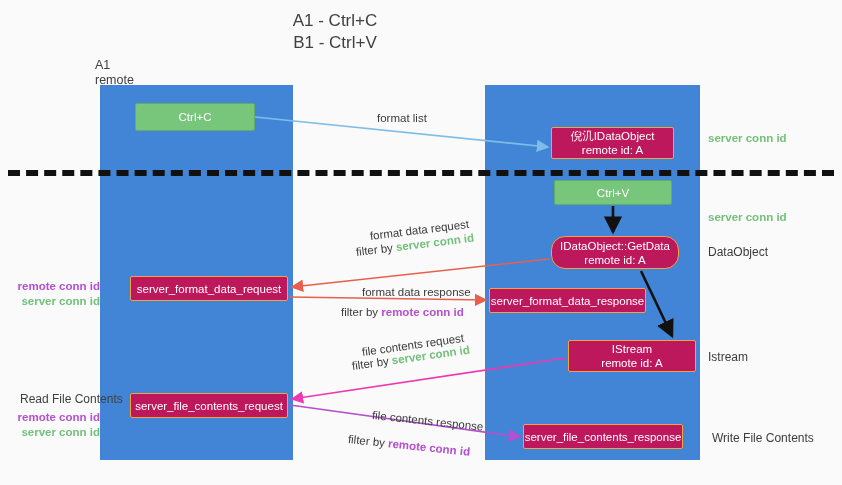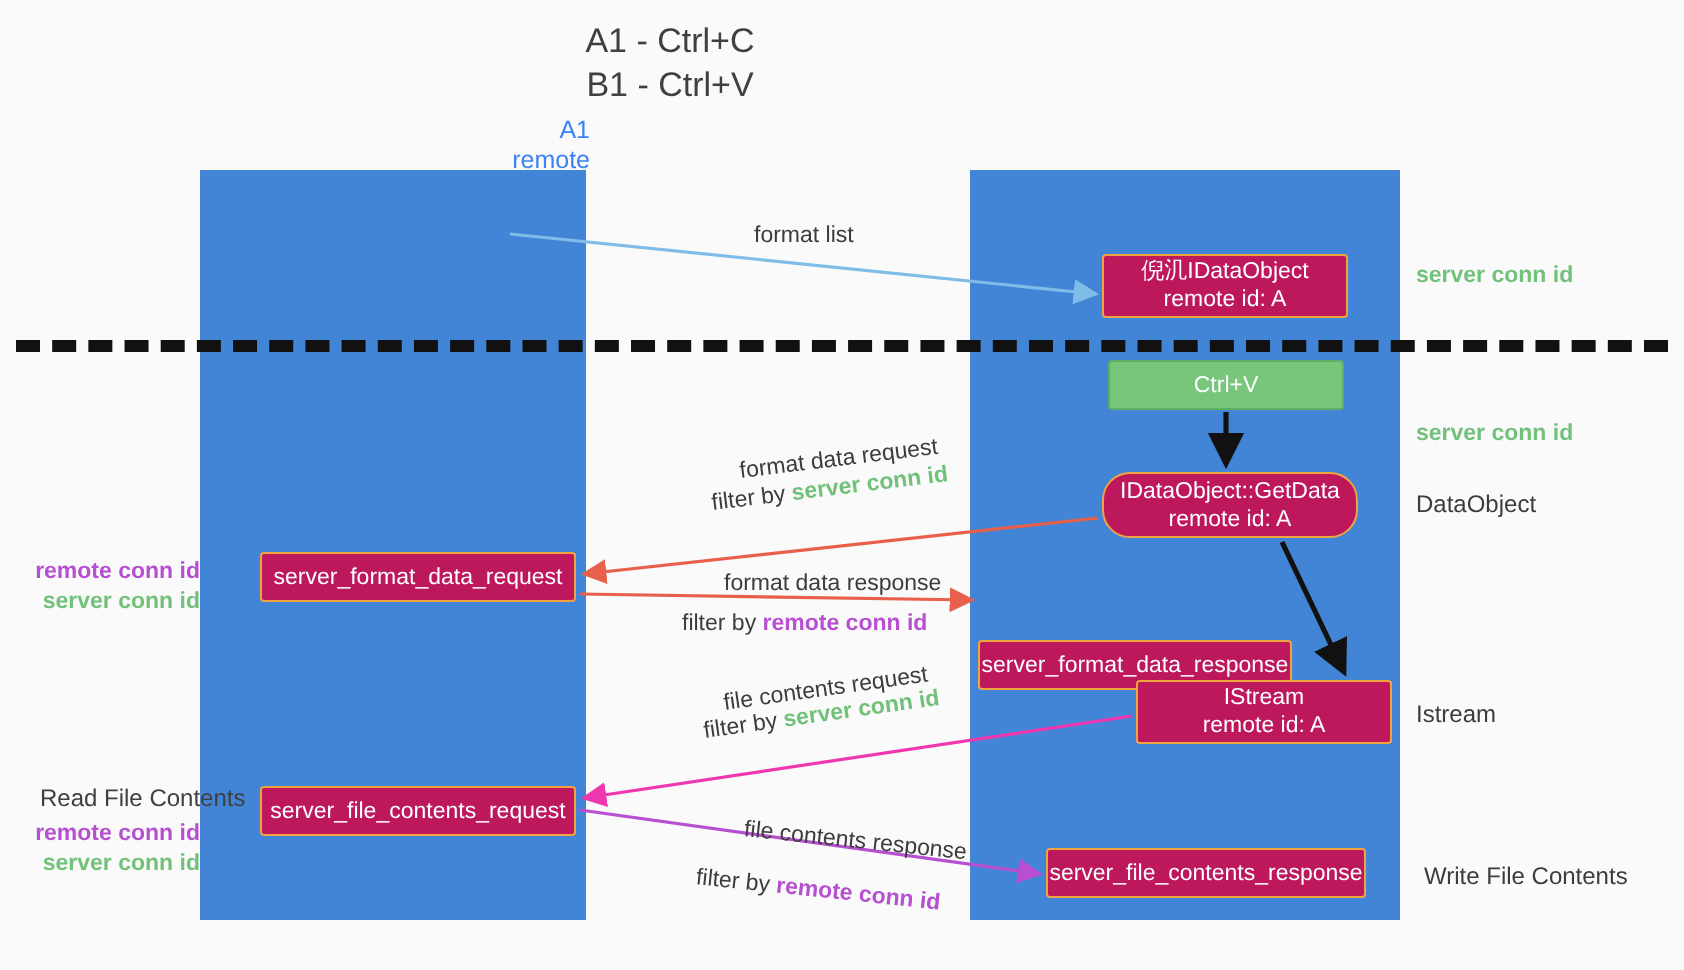--- a/index.html
+++ b/index.html
@@ -13,21 +13,21 @@
   .abs{position:absolute;}
 
   
   #title{
     left:0;top:10px;width:670px;text-align:center;
     font-size:17px;line-height:22px;color:#404040;
   }
 
   
   .col-head{
-    width:200px;text-align:right;font-size:12.5px;line-height:15px;color:#3b82f6;
+    width:200px;text-align:left;font-size:12.5px;line-height:15px;color:#404040;
   }
   #head-a1{left:95px;top:58px;}
   #head-b1{left:485px;top:58px;}
 
   
   .lane{background:#4285d6;}
   #lane-a{left:100px;top:85px;width:193px;height:375px;}
   #lane-b{left:485px;top:85px;width:215px;height:375px;}
 
   
@@ -44,21 +44,21 @@
     border-radius:2px;
   }
   .node.green{background:#78c57c;border:1px solid #5fae66;}
   .node.orange{background:#be185d;border:1px solid #efa341;}
 
   #n-ctrlc{left:135px;top:103px;width:120px;height:28px;}
   #n-idataobject{left:551px;top:127px;width:123px;height:32px;}
   #n-ctrlv{left:554px;top:180px;width:118px;height:25px;}
   #n-getdata{left:551px;top:236px;width:128px;height:33px;border-radius:14px;}
   #n-fmt-req{left:130px;top:276px;width:158px;height:25px;}
-  #n-fmt-resp{left:489px;top:288px;width:157px;height:25px;margin-top:32px;}
+  #n-fmt-resp{left:489px;top:288px;width:157px;height:25px;}
   #n-istream{left:568px;top:340px;width:128px;height:32px;}
   #n-file-req{left:130px;top:393px;width:158px;height:25px;}
   #n-file-resp{left:523px;top:424px;width:160px;height:25px;}
 
   
   .side{font-size:11.5px;line-height:15px;}
   .green-txt{color:#72c17a;font-weight:bold;}
   .purple-txt{color:#b64fd0;font-weight:bold;}
   .plain-txt{color:#3c3c3c;}
 
@@ -133,20 +133,23 @@
 
     <path d="M641,271 L672,336" stroke="#111111" stroke-width="2.6" fill="none" marker-end="url(#ah-black)"></path>
 
     <path d="M566,358 L292,399" stroke="#ef37b0" stroke-width="1.6" fill="none" marker-end="url(#ah-pink)"></path>
 
     <path d="M290,405 L520,437" stroke="#b64fd0" stroke-width="1.6" fill="none" marker-end="url(#ah-purple)"></path>
   </svg>
 
   <div class="abs" id="divider"></div>
 
+  <div class="abs node green" id="n-ctrlc">
+    <span>Ctrl+C</span>
+  </div>
 
   <div class="abs node orange" id="n-idataobject">
     <span>
       <span>倪㲹IDataObject</span><br>
       <span>remote id: A</span>
     </span>
   </div>
 
   <div class="abs node green" id="n-ctrlv">
     <span>Ctrl+V</span>

